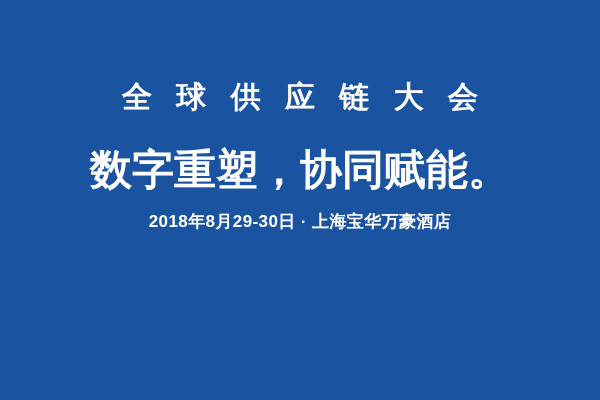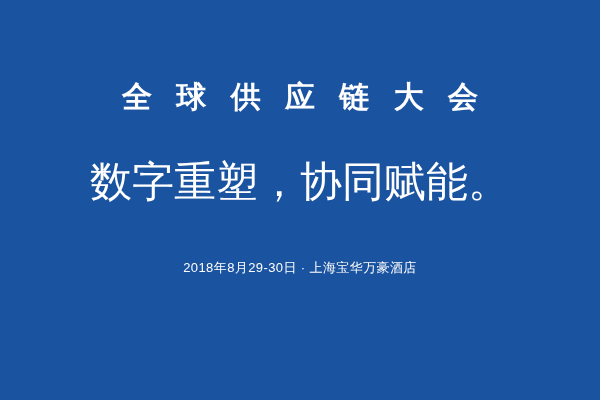--- a/index.html
+++ b/index.html
@@ -17,21 +17,20 @@
   #poster {
     position: relative;
     width: 600px;
     height: 400px;
     background-color: #1a53a0;
     box-sizing: border-box;
     display: flex;
     flex-direction: column;
     align-items: center;
     text-align: center;
-    gap: 12px;
     -webkit-font-smoothing: antialiased;
   }
 
   .line {
     display: block;
     width: 100%;
     color: #ffffff;
     white-space: nowrap;
     line-height: 1;
   }
@@ -43,37 +42,37 @@
     font-weight: 700;
     letter-spacing: 8px;
     
     text-indent: 8px;
   }
 
   
   #slogan {
     margin-top: 37px;
     font-size: 42px;
-    font-weight: 400;
+    font-weight: 700;
     letter-spacing: 0px;
   }
 
   
   #subtitle {
     margin-top: 19px;
     font-size: 21px;
     font-weight: 400;
     letter-spacing: 0.2px;
   }
 
   
   #dateline {
-    margin-top: 46px;
-    font-size: 13px;
-    font-weight: 400;
+    margin-top: 22px;
+    font-size: 17px;
+    font-weight: 700;
     letter-spacing: 0.4px;
   }
 </style>
 </head>
 <body>
 
 <div id="poster">
 
   <div class="line" id="headline">全 球 供 应 链 大 会</div>
 

